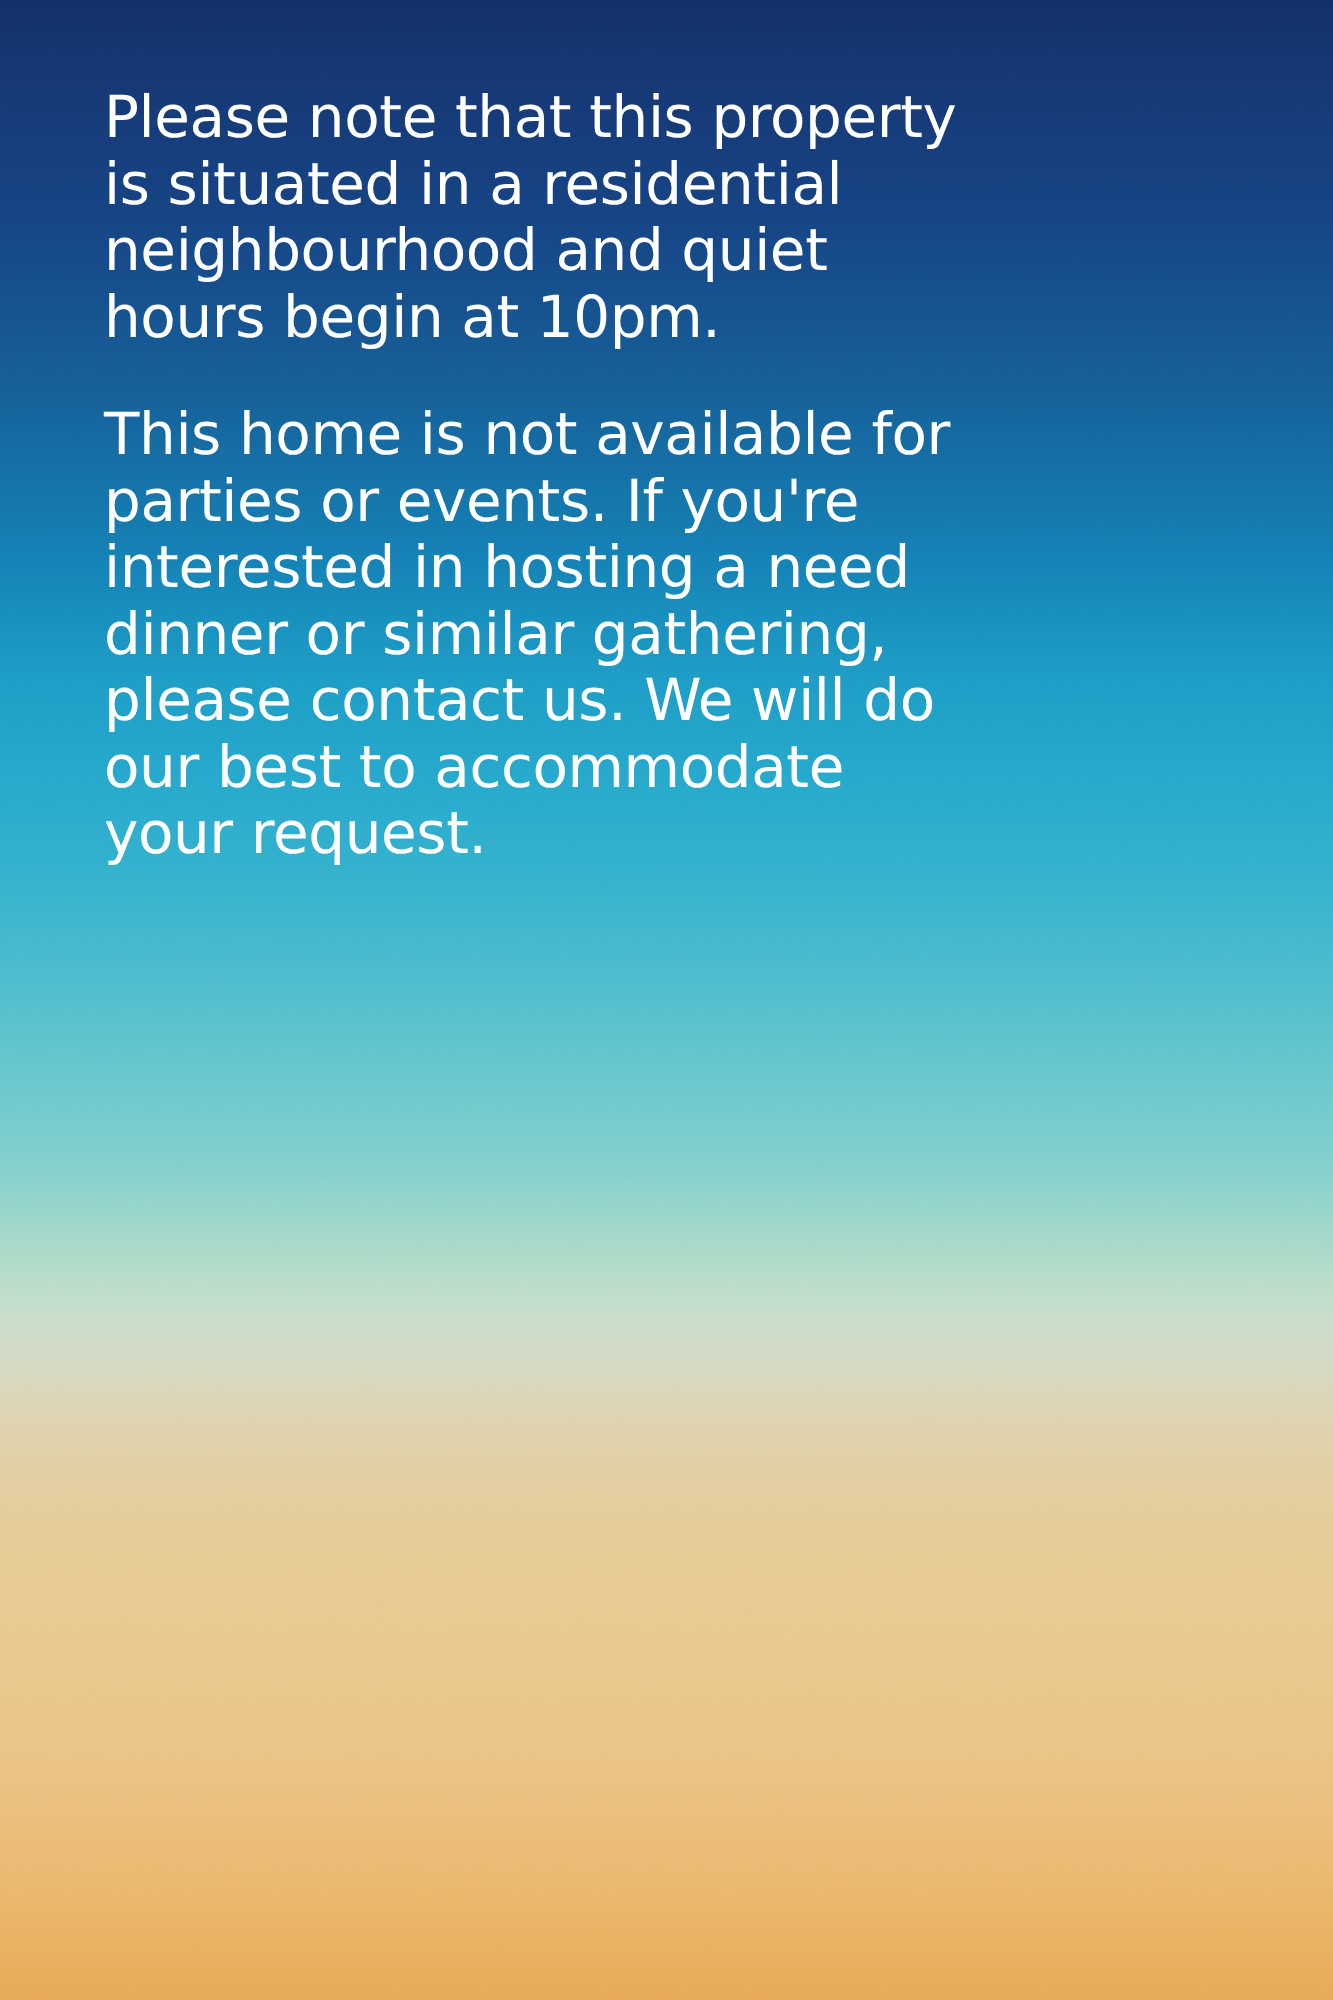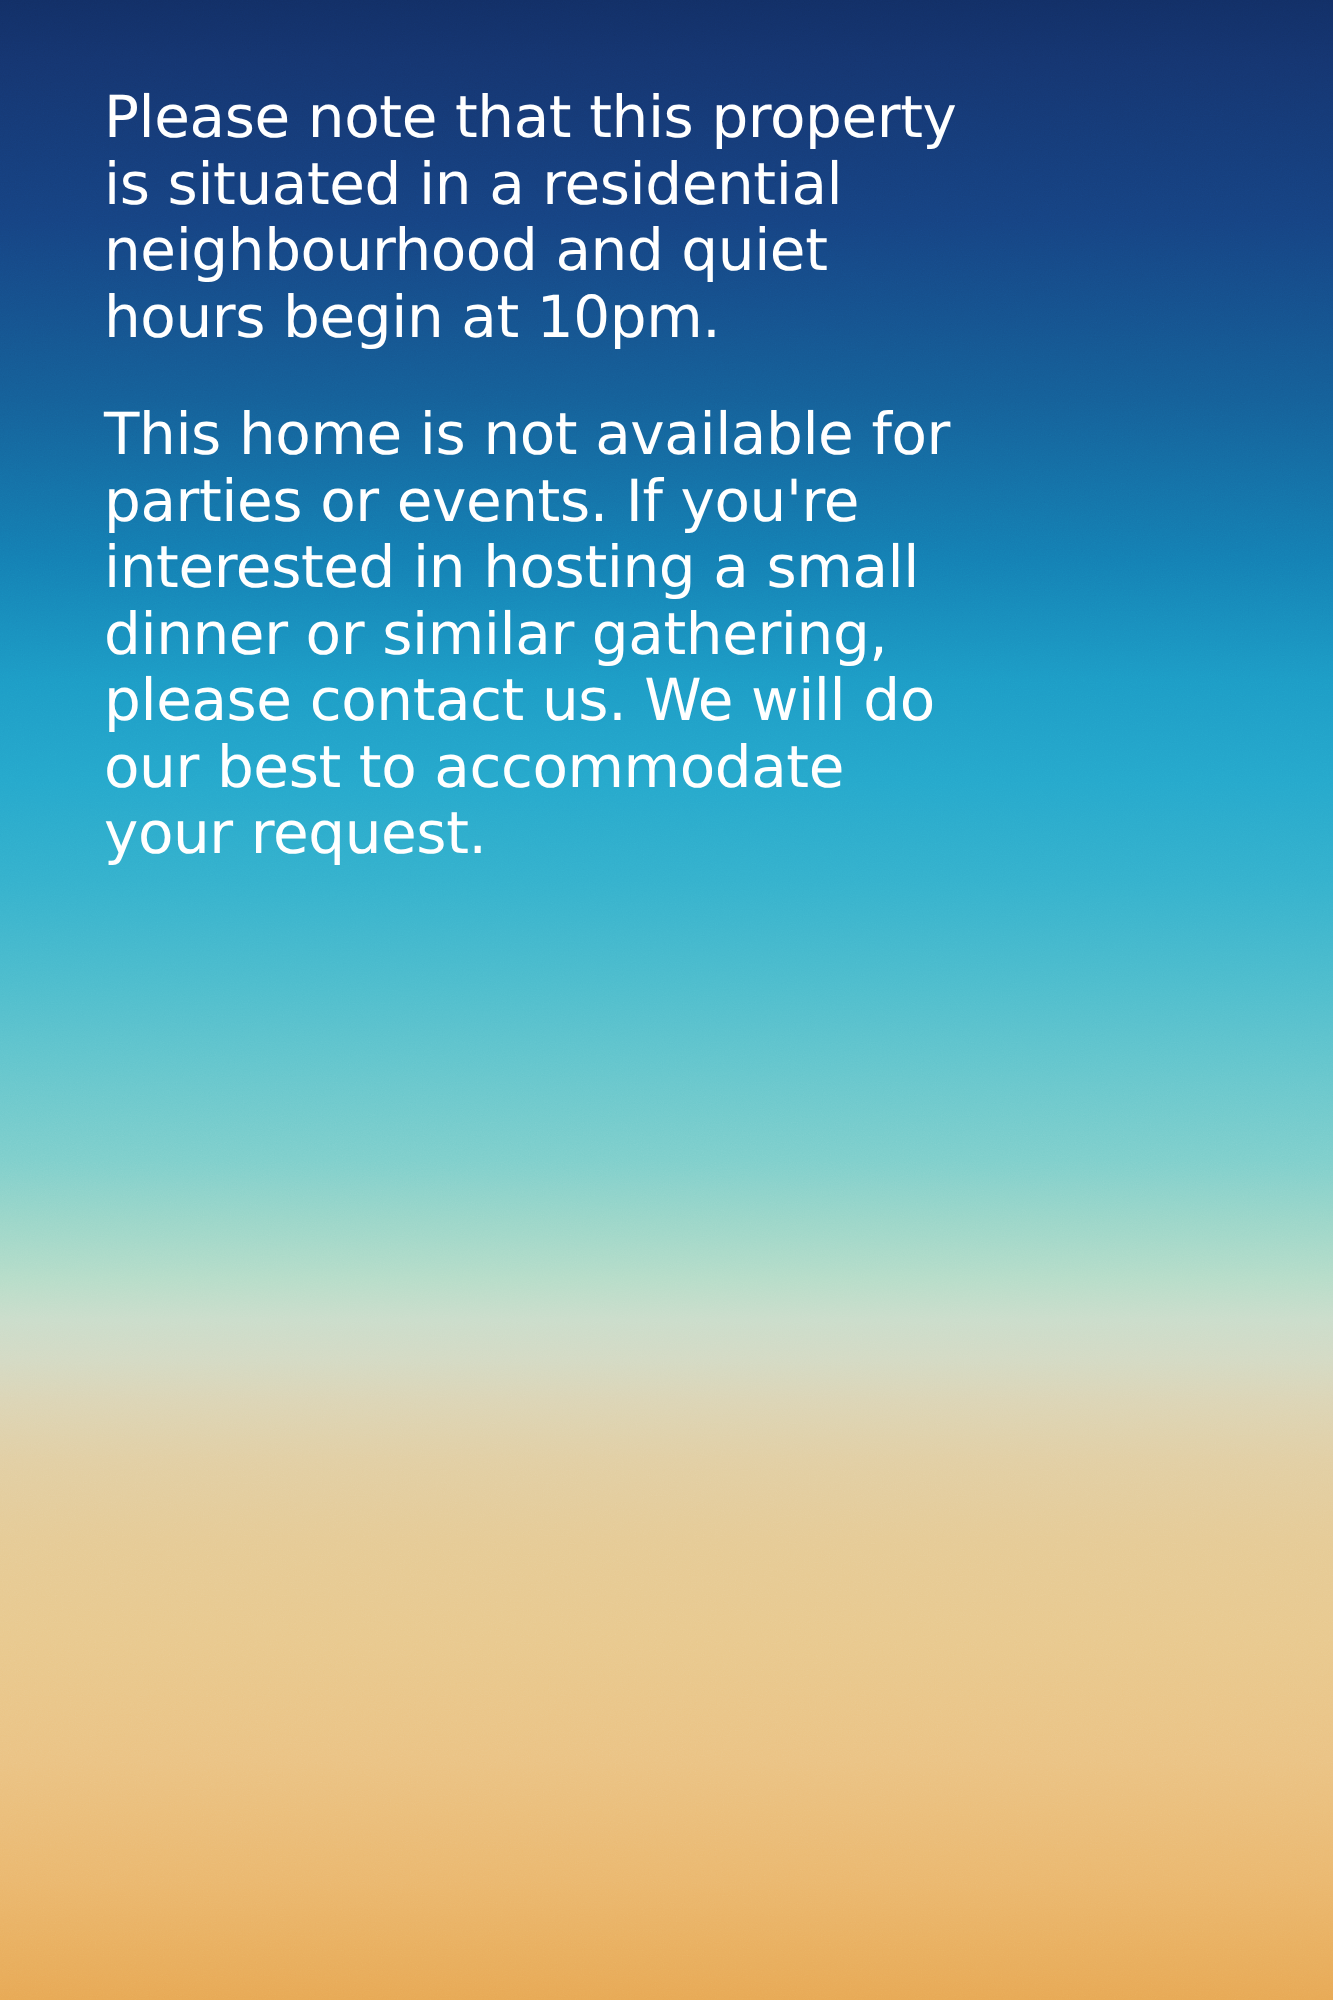--- a/index.html
+++ b/index.html
@@ -97,18 +97,18 @@
         </feComponentTransfer>
       </filter>
     </defs>
     <rect width="1333" height="2000" filter="url(#grain)" opacity="0.6"></rect>
   </svg>
 
   <div id="text-block">
 
     <p class="para">Please note that this property is situated in a residential neighbourhood and quiet hours begin at 10pm.</p>
 
-    <p class="para">This home is not available for parties or events. If you're interested in hosting a small dinner or similar gathering, please contact us. We will do our best to accommodate your request.</p>
+    <p class="para">This home is not available for parties or events. If you're interested in hosting a need dinner or similar gathering, please contact us. We will do our best to accommodate your request.</p>
 
 
   </div>
 
 </div>
 
 </body></html>

